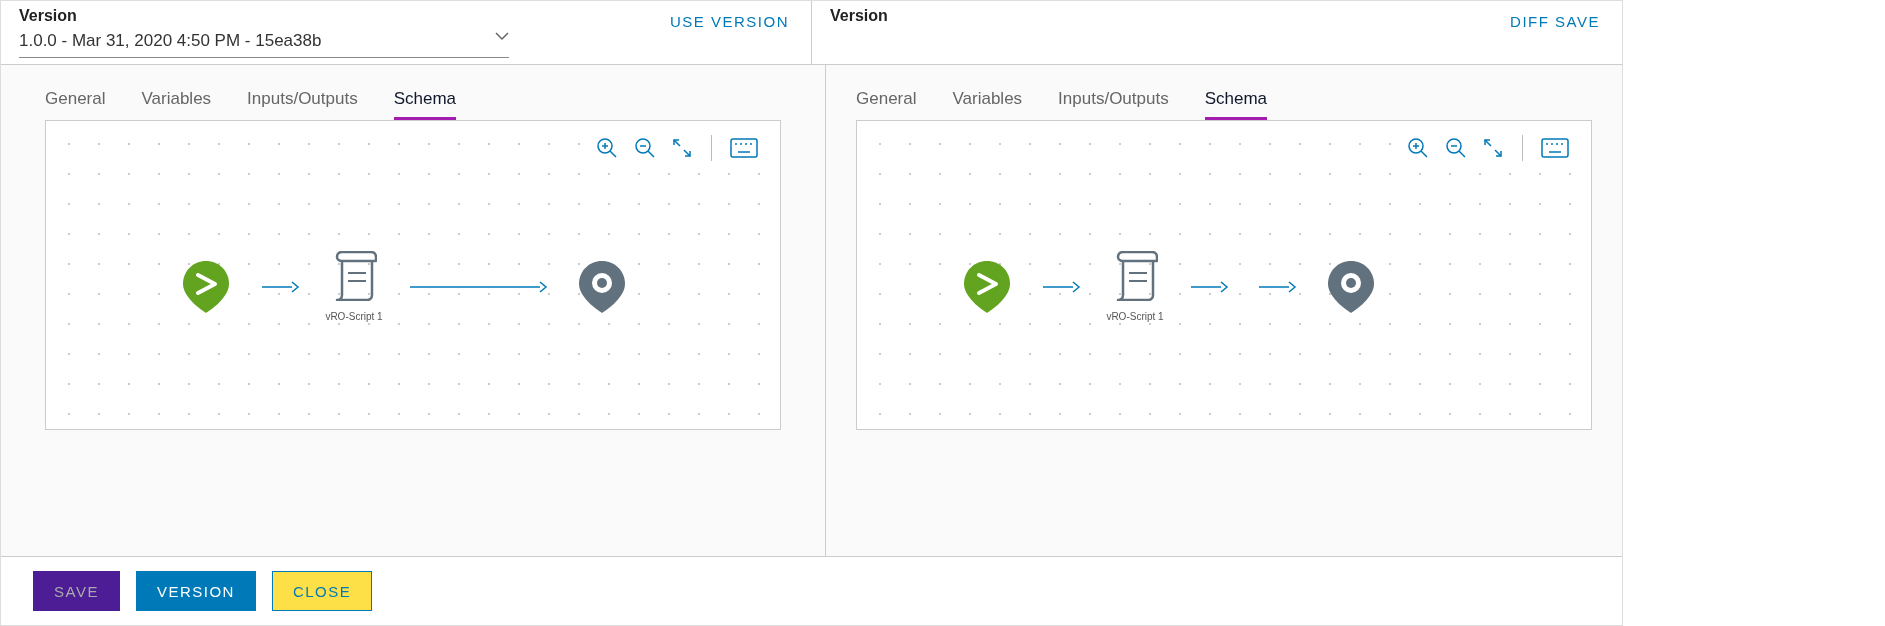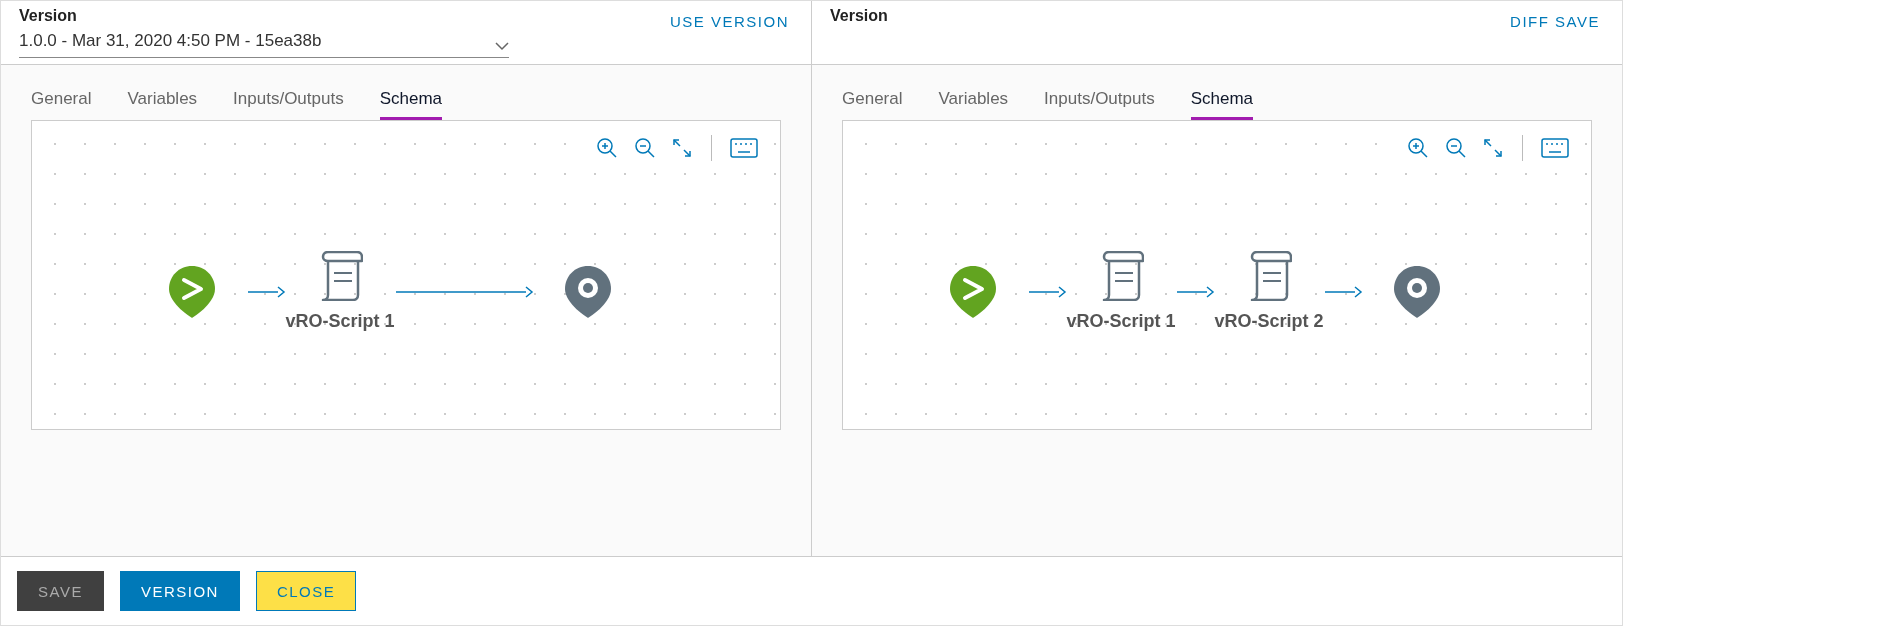--- a/index.html
+++ b/index.html
@@ -2,42 +2,42 @@
 <html><head>
 <meta charset="utf-8">
 <style>
   * { box-sizing: border-box; }
   html, body { margin:0; padding:0; font-family: "Segoe UI", Arial, sans-serif; font-size:14px; color:#333; background:#fff; }
   .wrap { width:1623px; height:626px; border:1px solid #ddd; display:flex; flex-direction:column; }
   .top { display:flex; height:64px; border-bottom:1px solid #ccc; }
   .pane-hdr { flex:1; padding:6px 18px 0 18px; position:relative; }
   .pane-hdr + .pane-hdr { border-left:1px solid #ccc; }
   .hdr-label { font-size:16px; color:#222; font-weight:600; margin-bottom:2px; }
-  .select-line { display:flex; align-items:flex-end; gap:12px; border-bottom:1px solid #888; padding:4px 0 6px 0; max-width:490px; }
+  .select-line { display:flex; align-items:flex-start; gap:12px; border-bottom:1px solid #888; padding:4px 0 6px 0; max-width:490px; }
   .select-text { font-size:17px; color:#333; flex:1; }
   .chev { color:#666; }
   .linkbtn { position:absolute; right:22px; top:12px; color:#0079b8; font-weight:500; letter-spacing:1.5px; font-size:15px; }
   .content { flex:1; display:flex; background:#fafafa; min-height:0; }
-  .pane { flex:1; padding:24px 30px 0 30px; }
+  .pane { flex:1; padding:24px 30px 0 30px;margin-left:14px; }
   .pane + .pane { border-left:1px solid #ccc; }
   .tabs { display:flex; gap:36px; font-size:17px; color:#666; margin-bottom:0; }
   .tab { padding-bottom:8px; cursor:pointer; }
   .tab.active { color:#0f172a; border-bottom:3px solid #a21caf; font-weight:500; }
   .canvas { border:1px solid #ccc; background:#fff; height:310px; position:relative;
     background-image: radial-gradient(circle,#ccc 1px,transparent 1px);
     background-size:30px 30px; background-position:8px 8px; }
   .toolbar { position:absolute; top:14px; right:18px; display:flex; align-items:center; gap:14px; color:#0079b8; background:#fff; padding:0 4px;}
   .tbdiv { width:1px; height:26px; background:#bbb; margin:0 4px;}
   .flow { position:absolute; top:130px; left:120px; display:flex; align-items:center; white-space:nowrap; }
   .node { display:flex; flex-direction:column; align-items:center; width:80px; }
-  .node-lbl { font-size:18px; color:#555; margin-top:10px; font-weight:700; white-space:nowrap;}
+  .node-lbl { font-size:10px; color:#555; margin-top:10px; font-weight:400; white-space:nowrap;}
   .arrow { color:#0079b8; padding:0 14px; }
   .footer { border-top:1px solid #ccc; padding:14px 16px; display:flex; gap:16px; background:#fff;}
   .btn { height:40px; padding:0 20px; font-size:15px; letter-spacing:1.5px; border:1px solid transparent; display:flex; align-items:center; cursor:pointer; }
-  .btn.save { background:#404040; color:#aaa; cursor:default; }
+  .btn.save { background:#4c1d95; color:#aaa; cursor:default;margin-left:16px; }
   .btn.version { background:#0079b8; color:#fff; }
   .btn.close { background:#fde047; color:#0079b8; border:1px solid #0079b8; }
   svg { display:block; }
 </style>
 </head>
 <body>
 
 <div class="wrap">
 
   <div class="top">
@@ -204,28 +204,20 @@
                 <line x1="17" y1="30" x2="35" y2="30" stroke="#61717d" stroke-width="2"></line>
               </svg>
               <div class="node-lbl">vRO-Script 1</div>
             </div>
             <span class="arrow">
               <svg width="40" height="16" viewBox="0 0 40 16">
                 <line x1="2" y1="8" x2="32" y2="8" stroke="#0079b8" stroke-width="1.5"></line>
                 <path d="M32 3 L38 8 L32 13" fill="none" stroke="#0079b8" stroke-width="1.5"></path>
               </svg>
             </span>
-            <div class="node">
-              <svg width="46" height="50" viewBox="0 0 46 50">
-                <path d="M6 6 C6 3 8 1 11 1 L40 1 C43 1 45 3 45 6 L45 10 L11 10 C8 10 6 8 6 6 Z M11 10 L11 44 C11 47 9 49 6 49 L36 49 C39 49 41 47 41 44 L41 10" fill="none" stroke="#61717d" stroke-width="2.5" stroke-linejoin="round"></path>
-                <line x1="17" y1="22" x2="35" y2="22" stroke="#61717d" stroke-width="2"></line>
-                <line x1="17" y1="30" x2="35" y2="30" stroke="#61717d" stroke-width="2"></line>
-              </svg>
-              <div class="node-lbl">vRO-Script 2</div>
-            </div>
             <span class="arrow">
               <svg width="40" height="16" viewBox="0 0 40 16">
                 <line x1="2" y1="8" x2="32" y2="8" stroke="#0079b8" stroke-width="1.5"></line>
                 <path d="M32 3 L38 8 L32 13" fill="none" stroke="#0079b8" stroke-width="1.5"></path>
               </svg>
             </span>
             <div class="node">
               <svg width="50" height="56" viewBox="0 0 50 56">
                 <path d="M25 2 C12 2 2 12 2 25 C2 40 25 54 25 54 C25 54 48 40 48 25 C48 12 38 2 25 2 Z" fill="#61717d"></path>
                 <circle cx="25" cy="24" r="10" fill="#fff"></circle>

